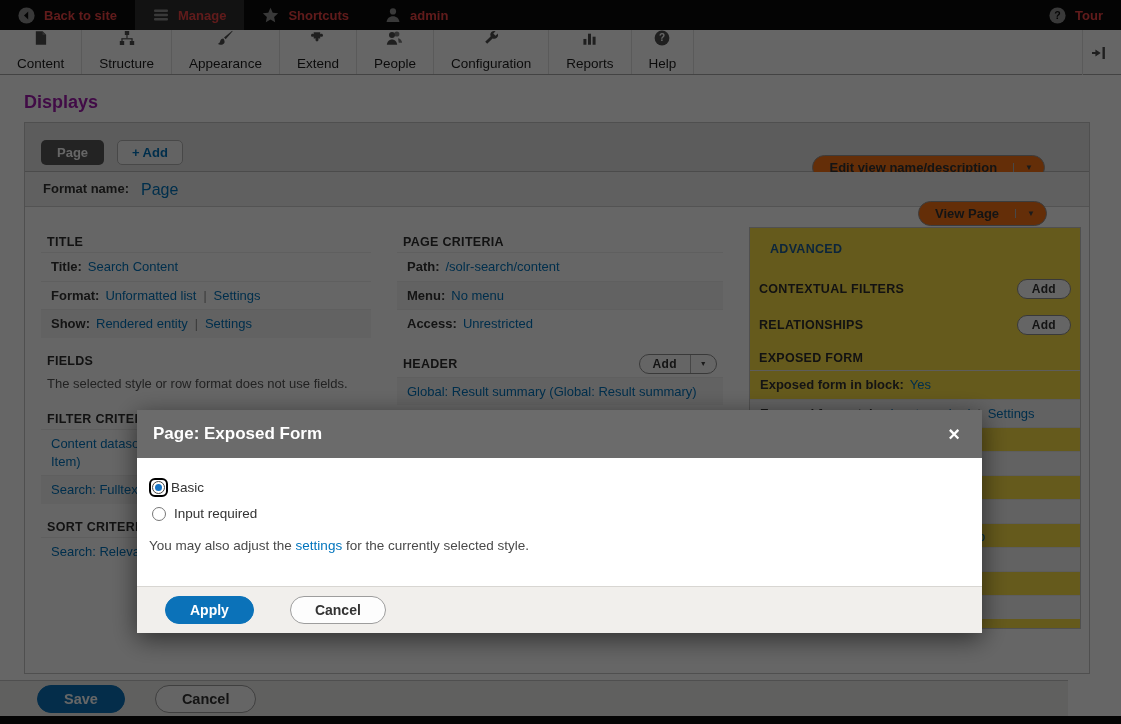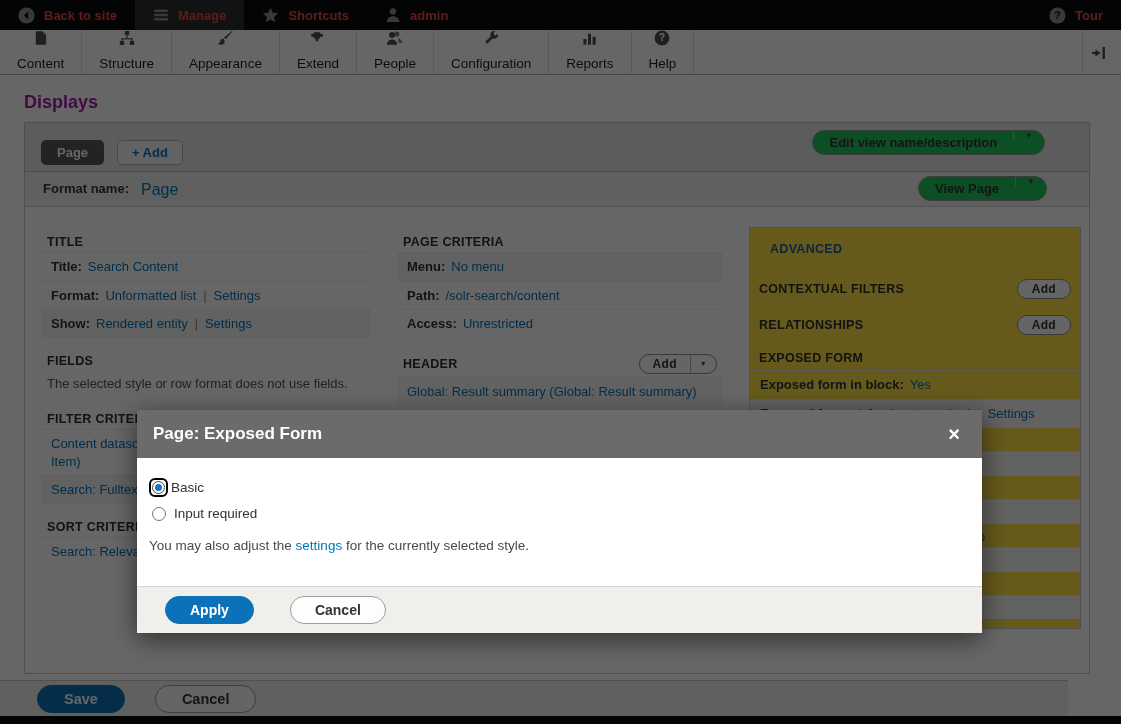--- a/index.html
+++ b/index.html
@@ -38,22 +38,22 @@
   .tabs-strip { position:absolute; left:0; top:0; width:100%; height:49px;
     background:#e7e7e7; border-bottom:1px solid #bcbcbc; }
   .tab-active { position:absolute; left:16px; bottom:6px; background:#585858;
     color:#fff; font-size:13px; font-weight:bold; padding:5px 16px;
     border-radius:5px; cursor:pointer; }
   .tab-add { position:absolute; left:92px; bottom:6px; background:#f7f7f7;
     border:1px solid #b3b3b3; color:#0074bd; font-size:13px; font-weight:bold;
     padding:4px 14px; border-radius:5px; cursor:pointer; }
   .tab-add .plus { color:#0074bd; margin-right:3px; font-weight:bold; }
 
-  .split-btn { display:inline-flex; align-items:flex-start; background:#22c55e;
-    border:1px solid #979797; border-radius:14px; overflow:hidden; cursor:pointer; }
+  .split-btn { display:inline-flex; align-items:center; background:#f97316;
+    border:1px solid #979797; border-radius:14px; overflow:hidden; cursor:pointer;margin-top:25px; }
   .split-btn .sb-label { padding:4px 16px; font-size:13px; font-weight:bold; color:#333; }
   .split-btn .sb-caret { display:flex; align-items:center; padding:0 11px;
     border-left:1px solid #b5b5b5; font-size:8px; color:#444; }
   .edit-view-pos { position:absolute; right:44px; top:7px; }
 
   .display-bar { position:absolute; left:0; top:49px; width:100%; height:35px;
     background:#f1f1ef; border-bottom:1px solid #cfcfcf; }
   .display-bar .dn-label { position:absolute; left:18px; top:9px; font-size:13px;
     font-weight:bold; color:#333; }
   .display-bar .dn-value { position:absolute; left:116px; top:9px; }
@@ -301,25 +301,25 @@
         </div>
       <div class="row">
         <a class="lnk">Search: Relevance</a>
       </div>
     </div>
 
     <div class="col col-mid">
       <div class="section-h first">
           <span>PAGE CRITERIA</span>
         </div>
+      <div class="row">
+        <span class="row-lbl">Path:</span><a class="lnk">/solr-search/content</a>
+      </div>
       <div class="row alt">
         <span class="row-lbl">Menu:</span><a class="lnk">No menu</a>
-      </div>
-      <div class="row">
-        <span class="row-lbl">Path:</span><a class="lnk">/solr-search/content</a>
       </div>
       <div class="row">
         <span class="row-lbl">Access:</span><a class="lnk">Unrestricted</a>
       </div>
       <div class="section-h">
         <span>HEADER</span>
         <span class="mini-split">
           <span class="sb-label">Add</span>
           <span class="sb-caret">▼</span>
         </span>

